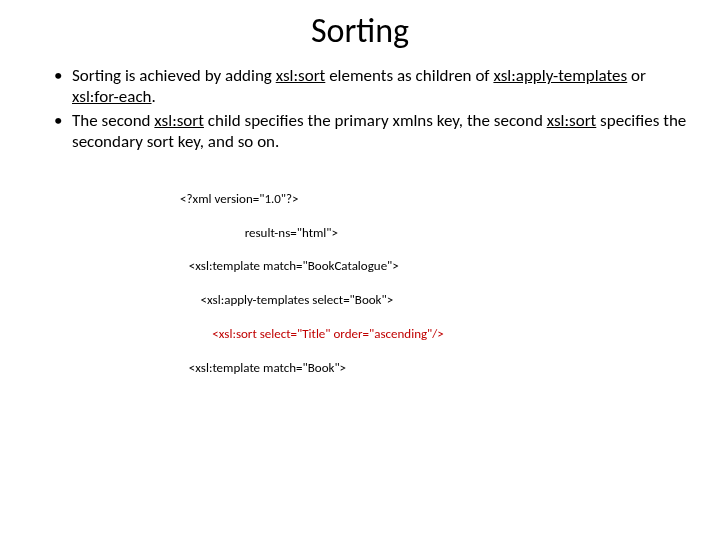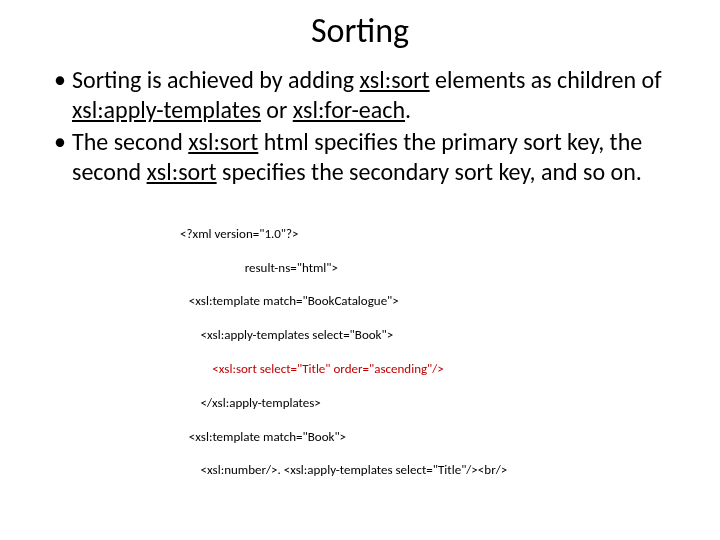--- a/index.html
+++ b/index.html
@@ -13,21 +13,21 @@
   }
   .title {
     font-size: 34px;
     text-align: center;
     margin-bottom: 14px;
     font-weight: 400;
   }
   .bullets {
     list-style: none;
     padding-left: 24px;
-    font-size: 24px;
+    font-size: 17px;
     line-height: 1.25;
     margin-bottom: 22px;
   }
   .bullets li {
     position: relative;
     padding-left: 18px;
     margin-bottom: 2px;
   }
   .bullets li::before {
     content: "•";
@@ -48,31 +48,29 @@
 </head>
 <body>
 
 <h1 class="title">Sorting</h1>
 
 <ul class="bullets">
   <li>
     <span>Sorting is achieved by adding </span><span class="u">xsl:sort</span><span> elements as children of </span><span class="u">xsl:apply-templates</span><span> or </span><span class="u">xsl:for-each</span><span>.</span>
   </li>
   <li>
-    <span>The second </span><span class="u">xsl:sort</span><span> html specifies the primary sort key, the second </span><span class="u">xsl:sort</span><span> specifies the secondary sort key, and so on.</span><span class="u"></span><span></span>
+    <span>The second </span><span class="u">xsl:sort</span><span> child specifies the primary xmlns key, the second </span><span class="u">xsl:sort</span><span> specifies the secondary sort key, and so on.</span><span class="u"></span><span></span>
   </li>
 </ul>
 
 <div class="code">
 <div>&lt;?xml version="1.0"?&gt;</div>
 <div>                      result-ns="html"&gt;</div>
 <div>   &lt;xsl:template match="BookCatalogue"&gt;</div>
 <div>       &lt;xsl:apply-templates select="Book"&gt;</div>
 <div class="red">           &lt;xsl:sort select="Title" order="ascending"/&gt;</div>
-<div>       &lt;/xsl:apply-templates&gt;</div>
 <div>   &lt;xsl:template match="Book"&gt;</div>
-<div>       &lt;xsl:number/&gt;. &lt;xsl:apply-templates select="Title"/&gt;&lt;br/&gt;</div>
 
 
 
 
 
 </div>
 
 </body></html>

